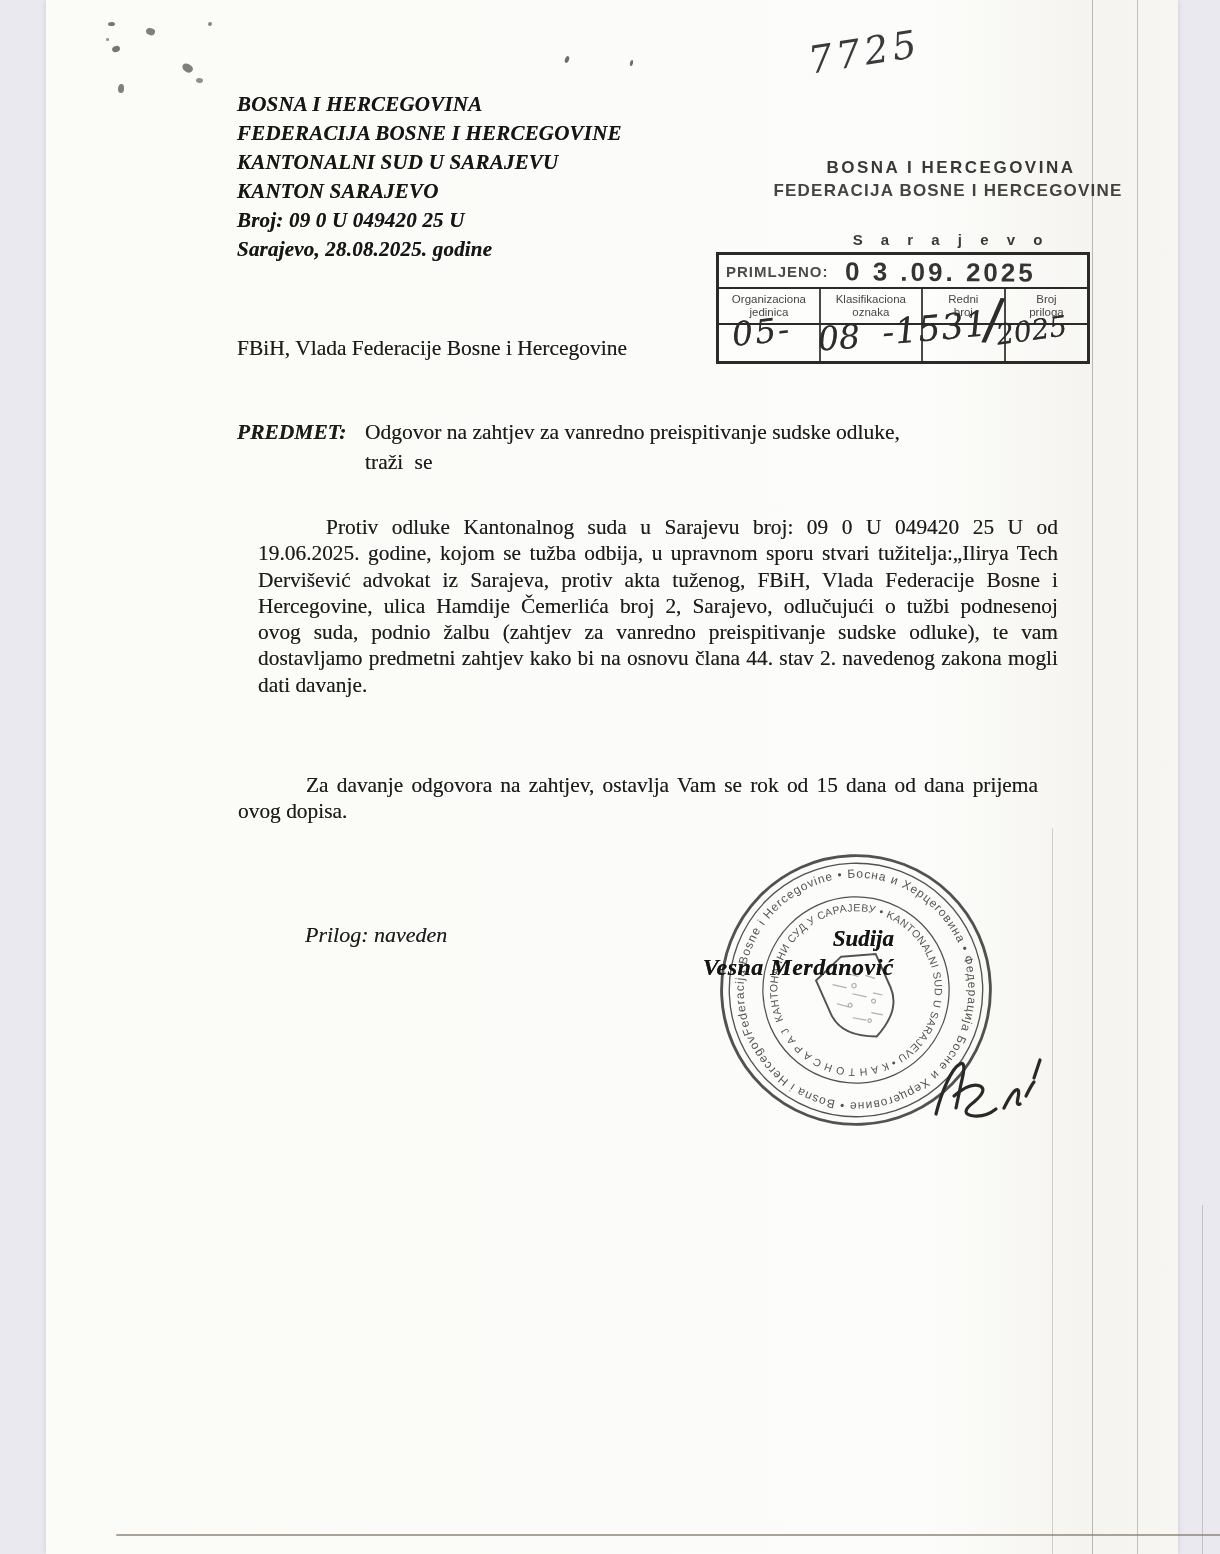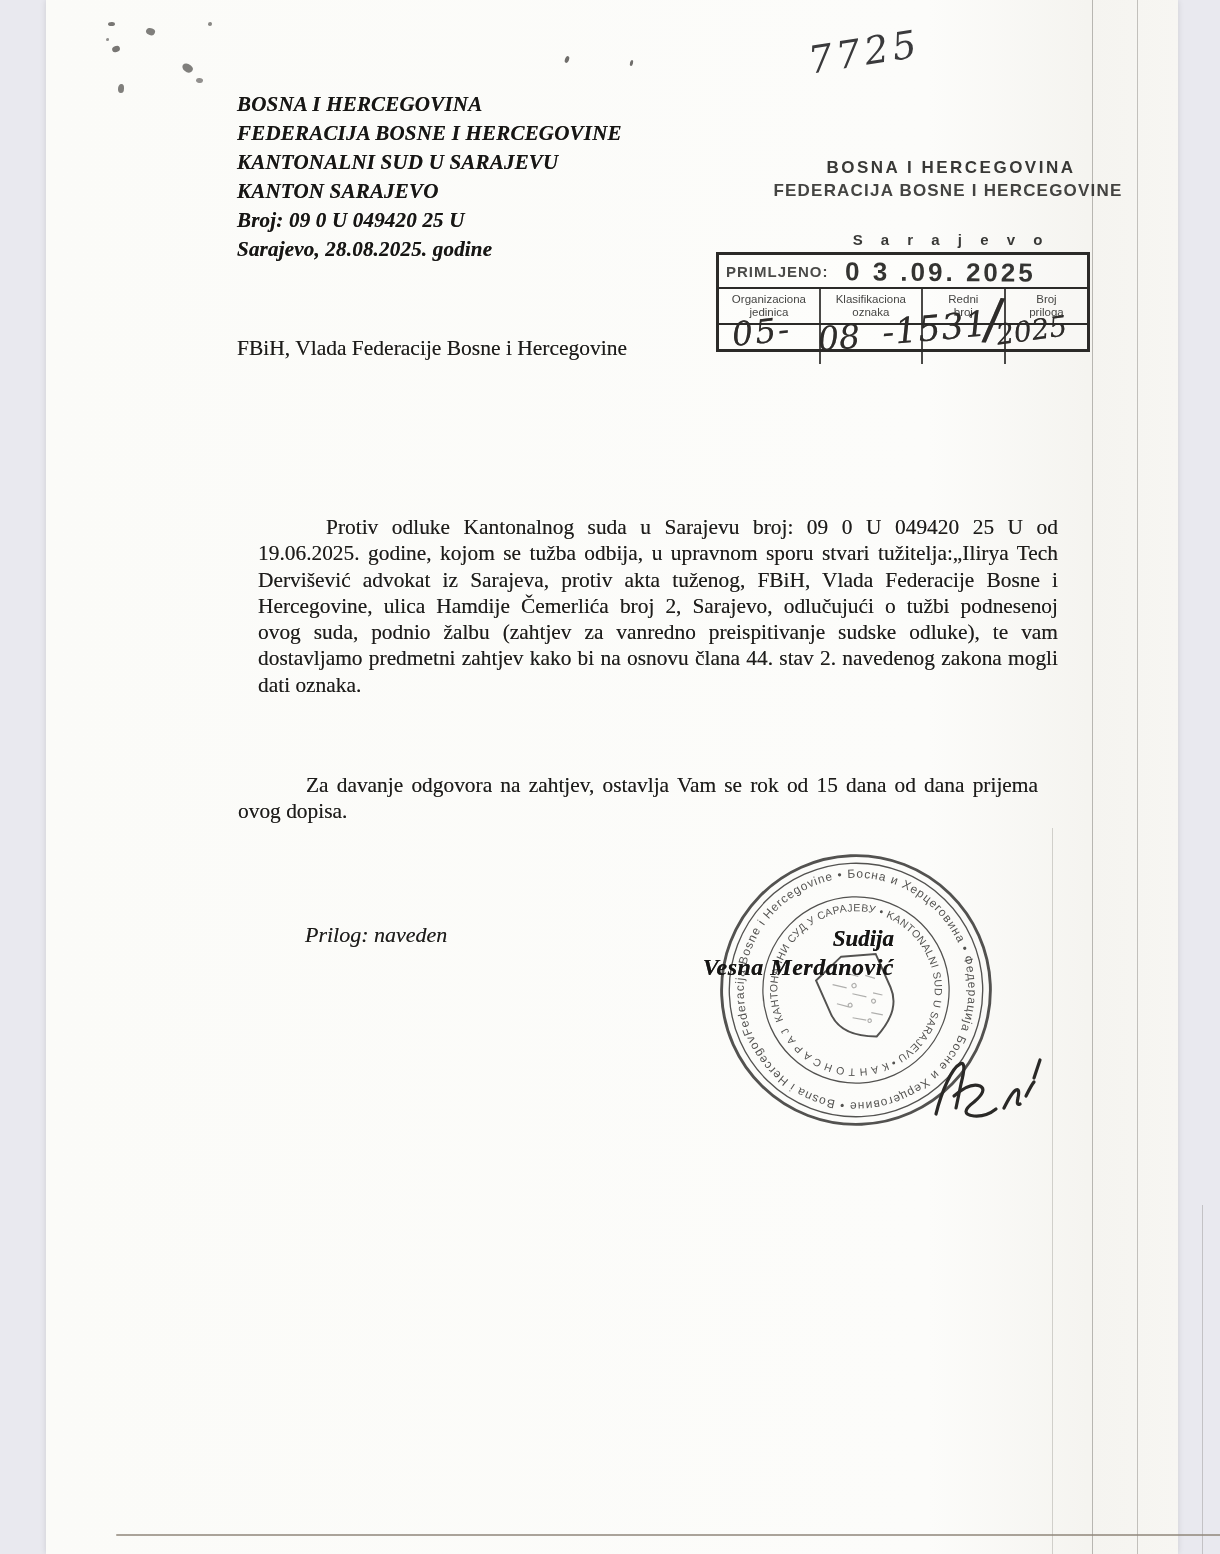--- a/index.html
+++ b/index.html
@@ -28,21 +28,21 @@
     font-size:38px;letter-spacing:4px;color:#3a3a3c;
     transform:rotate(-9deg);
   }
   
   .stamp{color:#242422;font-family:"Liberation Sans", sans-serif;}
   .stamp-line1{left:700px;top:158px;width:410px;text-align:center;font-weight:bold;font-size:17px;letter-spacing:2.5px;opacity:.9;}
   .stamp-line2{left:652px;top:181px;width:500px;text-align:center;font-weight:bold;font-size:17px;letter-spacing:1.2px;opacity:.85;}
   .stamp-line3{left:700px;top:203px;width:410px;text-align:center;font-weight:bold;font-size:24px;letter-spacing:14px;opacity:.9;}
   .stamp-line4{left:700px;top:231px;width:410px;text-align:center;font-weight:bold;font-size:15px;letter-spacing:7px;opacity:.9;}
   .stamp-table{
-    left:670px;top:252px;width:374px;height:100px;
+    left:670px;top:252px;width:374px;height:112px;
     border:3px solid #2b2a28;box-sizing:border-box;background:rgba(255,255,255,.25);
   }
   .stamp-row1{position:absolute;left:0;top:0;width:100%;height:34px;border-bottom:2px solid #2b2a28;box-sizing:border-box;}
   .received-label{position:absolute;left:7px;top:8px;font-weight:bold;font-size:15px;letter-spacing:1px;opacity:.82;font-family:"Liberation Sans", sans-serif;}
   .received-date{position:absolute;left:126px;top:2px;font-weight:bold;font-size:26px;letter-spacing:3px;font-family:"Liberation Sans", sans-serif;opacity:.92;transform:rotate(.4deg);}
   .stamp-row2{position:absolute;left:0;top:34px;width:100%;height:36px;border-bottom:2px solid #2b2a28;box-sizing:border-box;display:flex;}
   .stamp-row3{position:absolute;left:0;top:70px;width:100%;height:39px;display:flex;}
   .cell{border-right:2px solid #2b2a28;box-sizing:border-box;height:100%;
         display:flex;flex-direction:column;align-items:center;justify-content:center;
         font-size:11.5px;line-height:13px;font-family:"Liberation Sans", sans-serif;opacity:.85;}
@@ -164,29 +164,36 @@
     </div>
   </div>
   <span class="abs hw hw-v1">05-</span>
   <span class="abs hw hw-v2">08</span>
   <span class="abs hw hw-v3">-1531</span>
   <span class="abs hw hw-slash">/</span>
   <span class="abs hw hw-v4">2025</span>
 
   <div class="abs addressee">FBiH, Vlada Federacije Bosne i Hercegovine</div>
 
+  <div class="abs subject">
+    <div class="subject-row">
+      <span class="subject-label">PREDMET:</span>
+      <span class="subject-text">Odgovor na zahtjev za vanredno preispitivanje sudske odluke,</span>
+    </div>
+    <div class="subject-line2">traži  se</div>
+  </div>
 
   <div class="abs para p1">
     <div class="pline first">Protiv odluke Kantonalnog suda u Sarajevu broj: 09 0 U 049420 25 U od</div>
     <div class="pline">19.06.2025. godine, kojom se tužba odbija, u upravnom sporu stvari tužitelja:„Ilirya Tech</div>
     <div class="pline">Dervišević advokat iz Sarajeva, protiv akta tuženog, FBiH, Vlada Federacije Bosne i</div>
     <div class="pline">Hercegovine, ulica Hamdije Čemerlića broj 2, Sarajevo, odlučujući o tužbi podnesenoj</div>
     <div class="pline">ovog suda, podnio žalbu (zahtjev za vanredno preispitivanje sudske odluke), te vam</div>
     <div class="pline">dostavljamo predmetni zahtjev kako bi na osnovu člana 44. stav 2. navedenog zakona mogli</div>
-    <div class="pline last">dati oznaka.</div>
+    <div class="pline last">dati davanje.</div>
   </div>
 
   <div class="abs para p2">
     <div class="pline first">Za davanje odgovora na zahtjev, ostavlja Vam se rok od 15 dana od dana prijema</div>
     <div class="pline last">ovog dopisa.</div>
   </div>
 
   <div class="abs attachment">Prilog: naveden</div>
 
   <svg class="abs seal-svg" viewBox="0 0 300 300">

